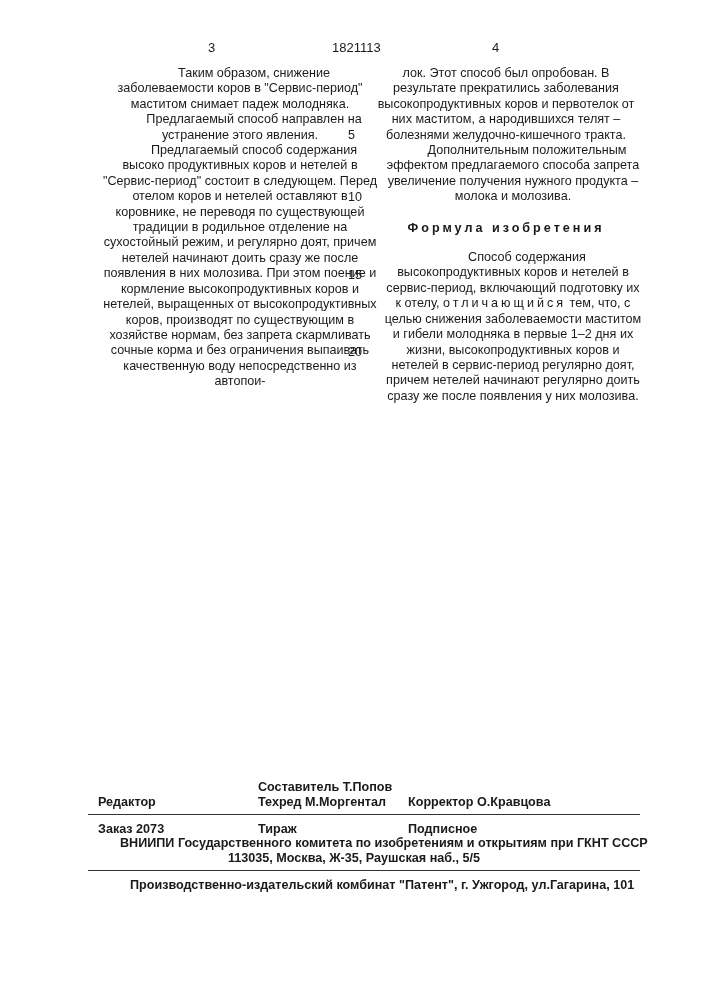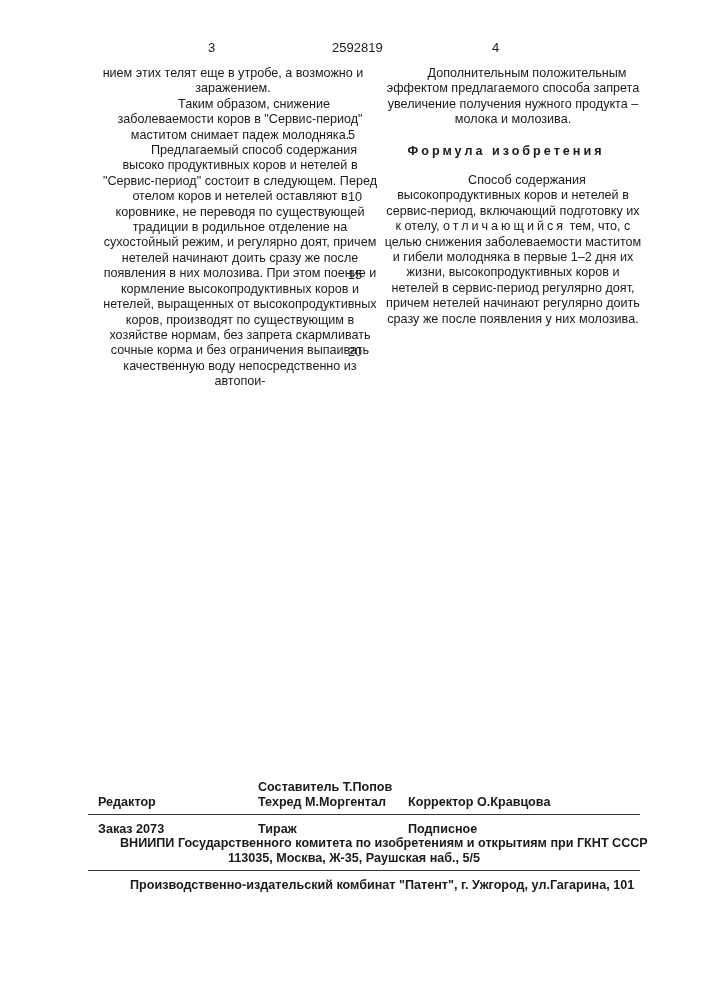--- a/index.html
+++ b/index.html
@@ -14,35 +14,36 @@
   .ln { position: absolute; left: 348px; font-size: 12.6px; }
   .formula { text-align: center; letter-spacing: 3px; font-weight: bold; margin: 16px 0 14px 0 !important; font-size: 12.6px; }
   .spaced { letter-spacing: 3px; }
   .foot { position: absolute; font-size: 12.6px; font-weight: bold; }
   .rule { position: absolute; left: 88px; width: 552px; height: 0; border-top: 1.5px solid #333; }
 </style>
 </head>
 <body>
 
 <div class="hdr" style="left:208px">3</div>
-<div class="hdr" style="left:332px">2592819</div>
+<div class="hdr" style="left:332px">1821113</div>
 <div class="hdr" style="left:492px">4</div>
 
 <div id="left" class="col">
-  <p>нием этих телят еще в утробе, а возможно и заражением.</p>
   <p class="ind">Таким образом, снижение заболеваемости коров в "Сервис-период" маститом снимает падеж молодняка.</p>
+  <p class="ind">Предлагаемый способ направлен на устранение этого явления.</p>
   <p class="ind">Предлагаемый способ содержания высоко продуктивных коров и нетелей в "Сервис-период" состоит в следующем. Перед отелом коров и нетелей оставляют в коровнике, не переводя по существующей традиции в родильное отделение на сухостойный режим, и регулярно доят, причем нетелей начинают доить сразу же после появления в них молозива. При этом поение и кормление высокопродуктивных коров и нетелей, выращенных от высокопродуктивных коров, производят по существующим в хозяйстве нормам, без запрета скармливать сочные корма и без ограничения выпаивать качественную воду непосредственно из автопои-</p>
 </div>
 
 <div class="ln" style="top:128px">5</div>
 <div class="ln" style="top:190px">10</div>
 <div class="ln" style="top:268px">15</div>
 <div class="ln" style="top:345px">20</div>
 
 <div id="right" class="col">
+  <p>лок. Этот способ был опробован. В результате прекратились заболевания высокопродуктивных коров и первотелок от них маститом, а народившихся телят – болезнями желудочно-кишечного тракта.</p>
   <p class="ind">Дополнительным положительным эффектом предлагаемого способа запрета увеличение получения нужного продукта – молока и молозива.</p>
   <p class="formula">Формула изобретения</p>
   <p class="ind">
     <span>Способ содержания высокопродуктивных коров и нетелей в сервис-период, включающий подготовку их к отелу,</span>
     <span class="spaced">отличающийся</span>
     <span>тем, что, с целью снижения заболеваемости маститом и гибели молодняка в первые 1–2 дня их жизни, высокопродуктивных коров и нетелей в сервис-период регулярно доят, причем нетелей начинают регулярно доить сразу же после появления у них молозива.</span>
   </p>
 </div>
 
 <div class="foot" style="left:258px; top:780px">Составитель Т.Попов</div>

